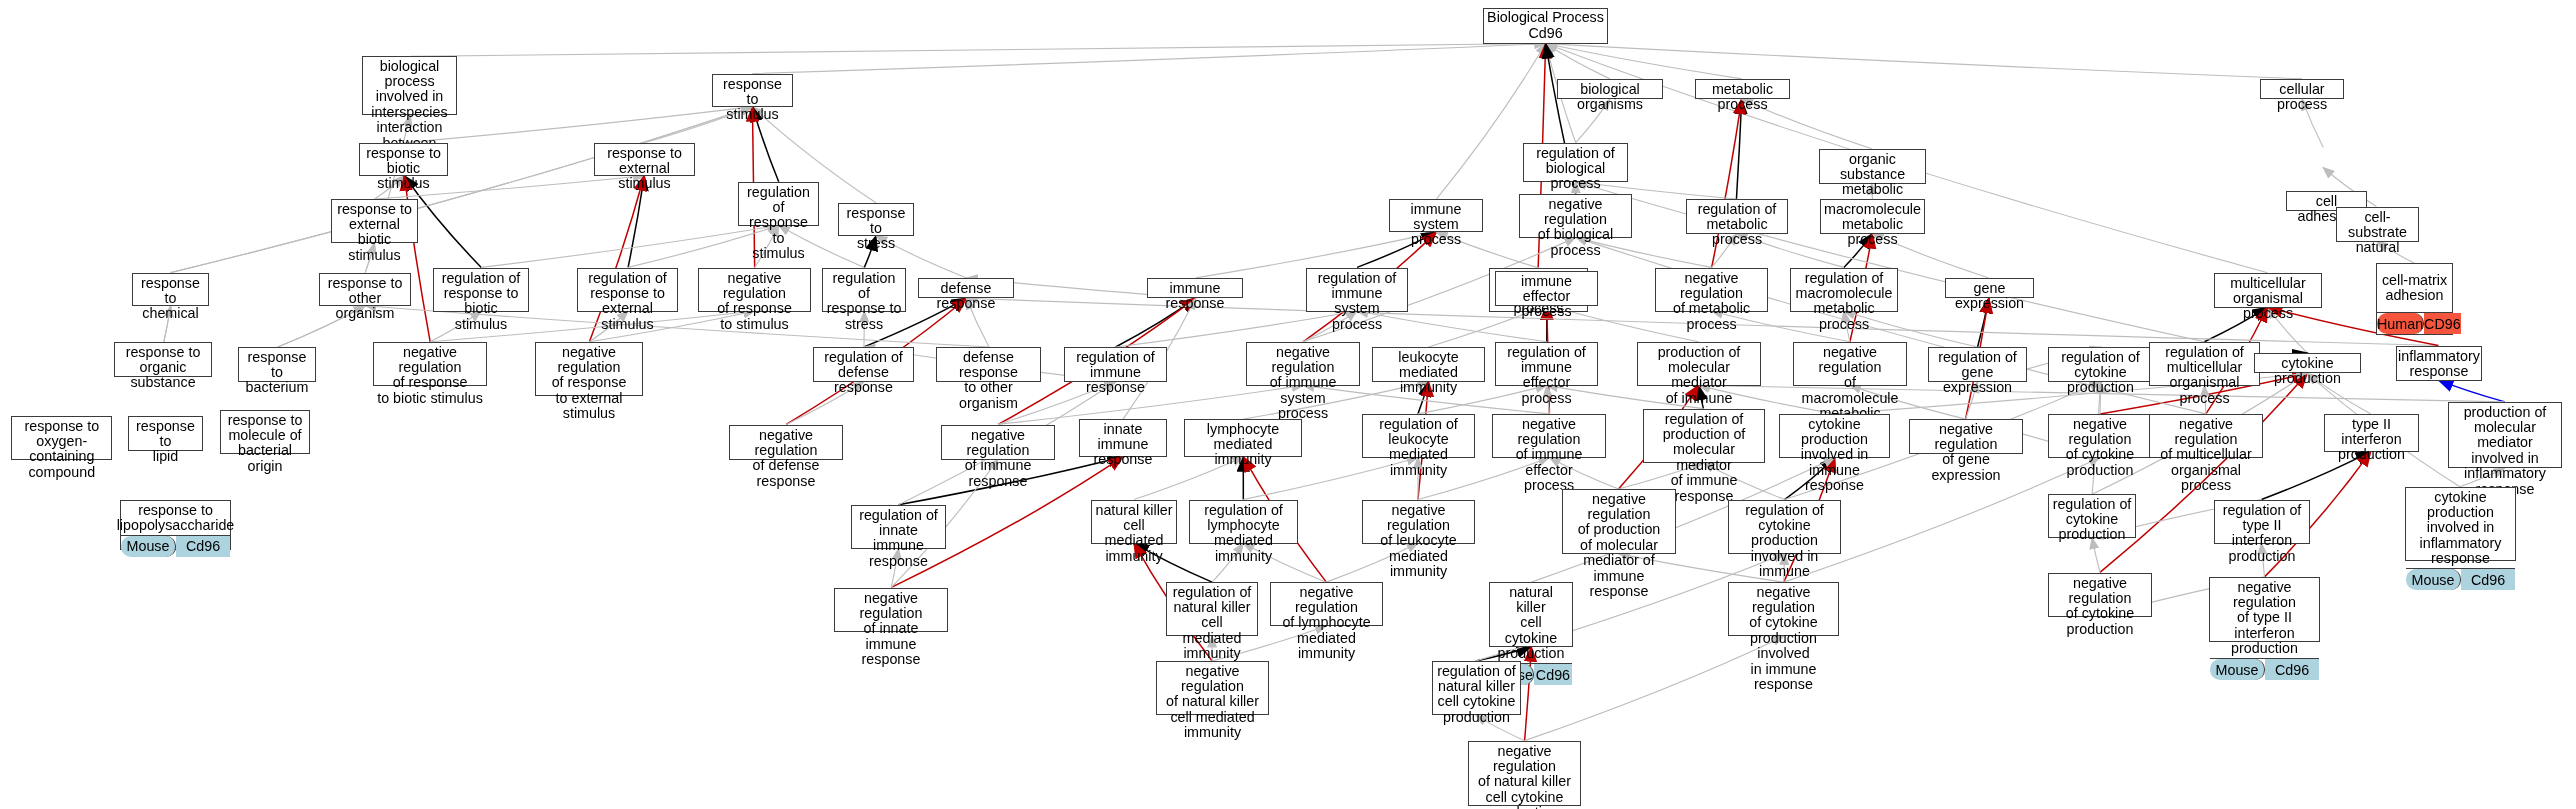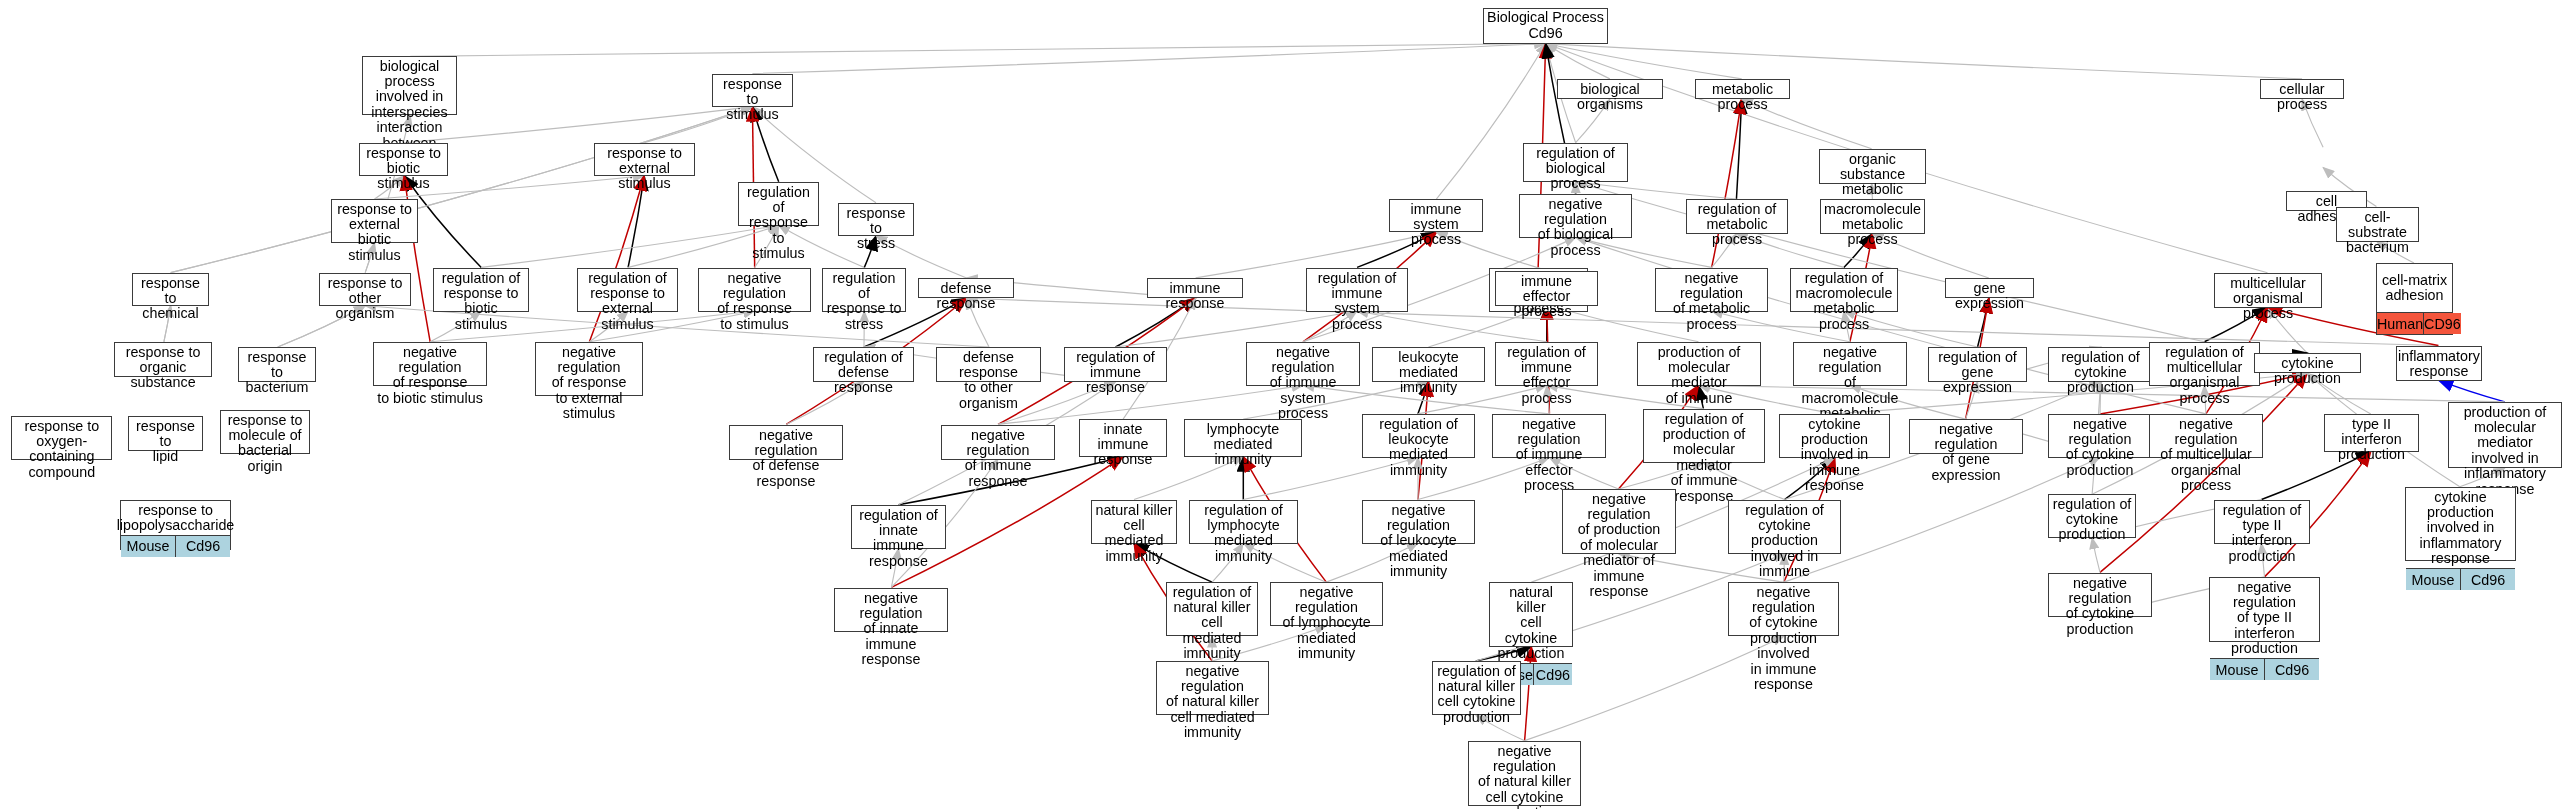--- a/index.html
+++ b/index.html
@@ -42,21 +42,21 @@
     flex:0 0 21px;
   }
   .node .annot span{
     flex:1 1 50%;
     display:flex;
     align-items:center;
     justify-content:center;
     font-size:14.3px;
     color:#000000;
   }
-  .node .annot span:first-child{border-right:1.5px solid #3b3b3b;}
+  .node .annot span:first-child{border-right:1.5px solid #3b3b3b;border-radius:10px;}
   .annot.mouse span{background:#ADD3DF;}
   .annot.human span{background:#F4553C;}
 </style>
 </head>
 <body>
 
 <div id="canvas">
   <svg id="edges" viewBox="0 0 3428 1077" xmlns="http://www.w3.org/2000/svg">
     <defs>
       <marker id="ah-g" markerWidth="11" markerHeight="9" refX="10" refY="4.5" orient="auto">
@@ -304,21 +304,21 @@
     <div class="node" style="left: 1686px; top: 199px; width: 102px; height: 35px;">
       <div class="title">regulation of
 metabolic process</div>
     </div>
     <div class="node" style="left: 1820px; top: 199px; width: 105px; height: 35px;">
       <div class="title">macromolecule
 metabolic process</div>
     </div>
     <div class="node" style="left: 2336px; top: 207px; width: 83px; height: 35px;">
       <div class="title">cell-substrate
-bacterium</div>
+natural</div>
     </div>
     <div class="node" style="left: 132px; top: 273px; width: 77px; height: 33px;">
       <div class="title">response to
 chemical</div>
     </div>
     <div class="node" style="left: 319px; top: 273px; width: 92px; height: 33px;">
       <div class="title">response to
 other organism</div>
     </div>
     <div class="node" style="left: 433px; top: 268px; width: 96px; height: 44px;">

